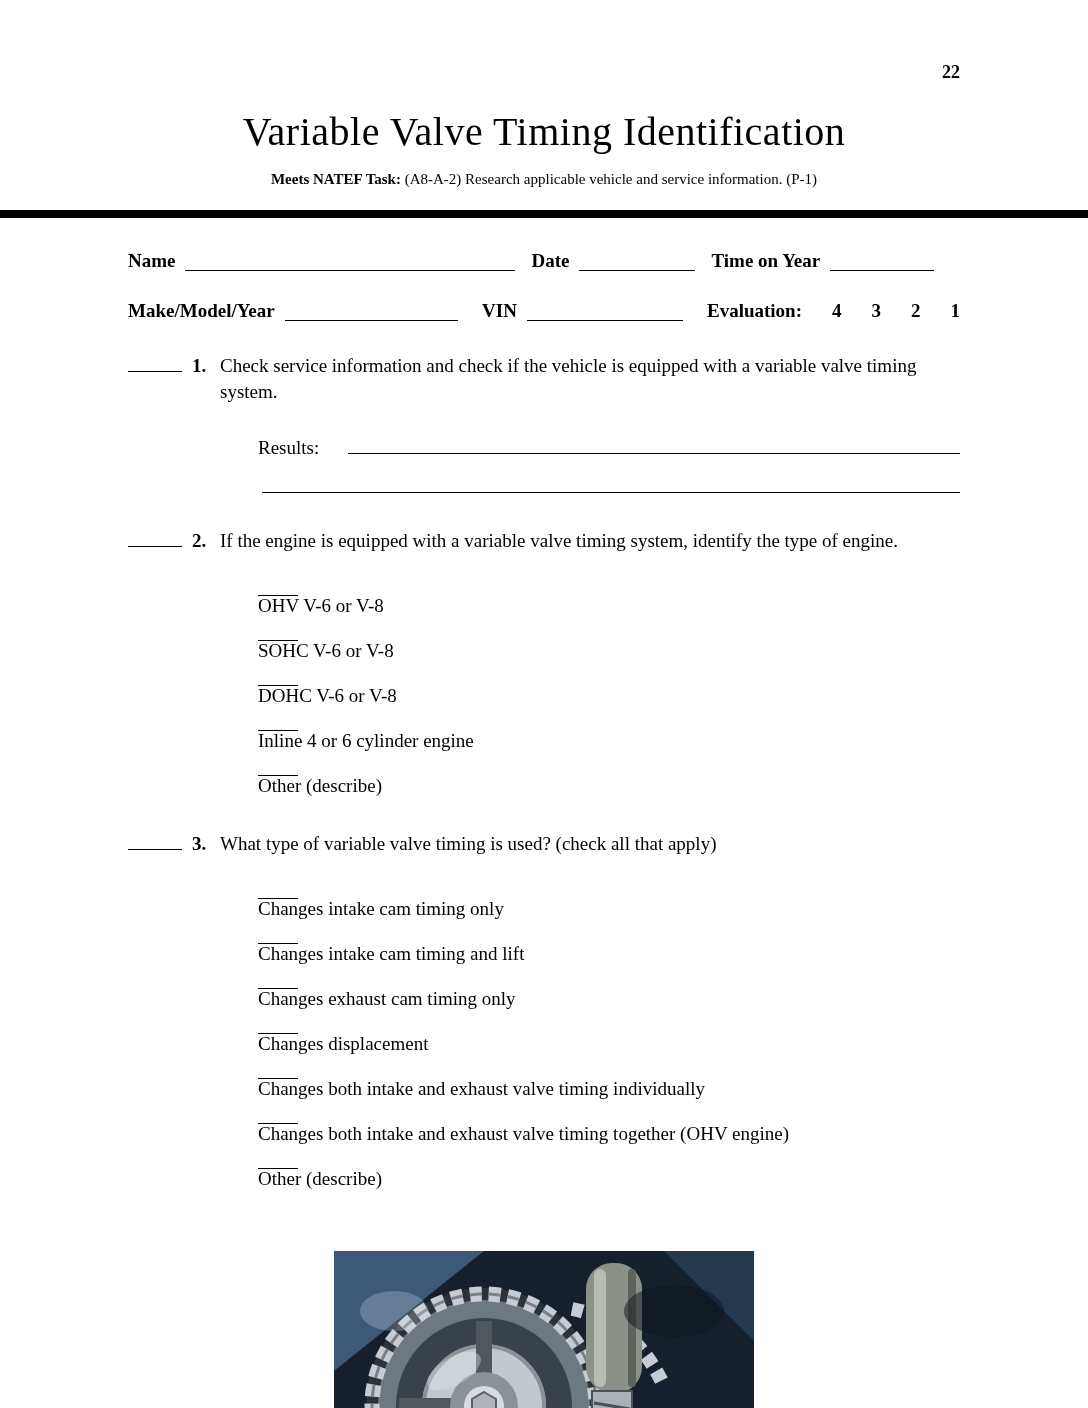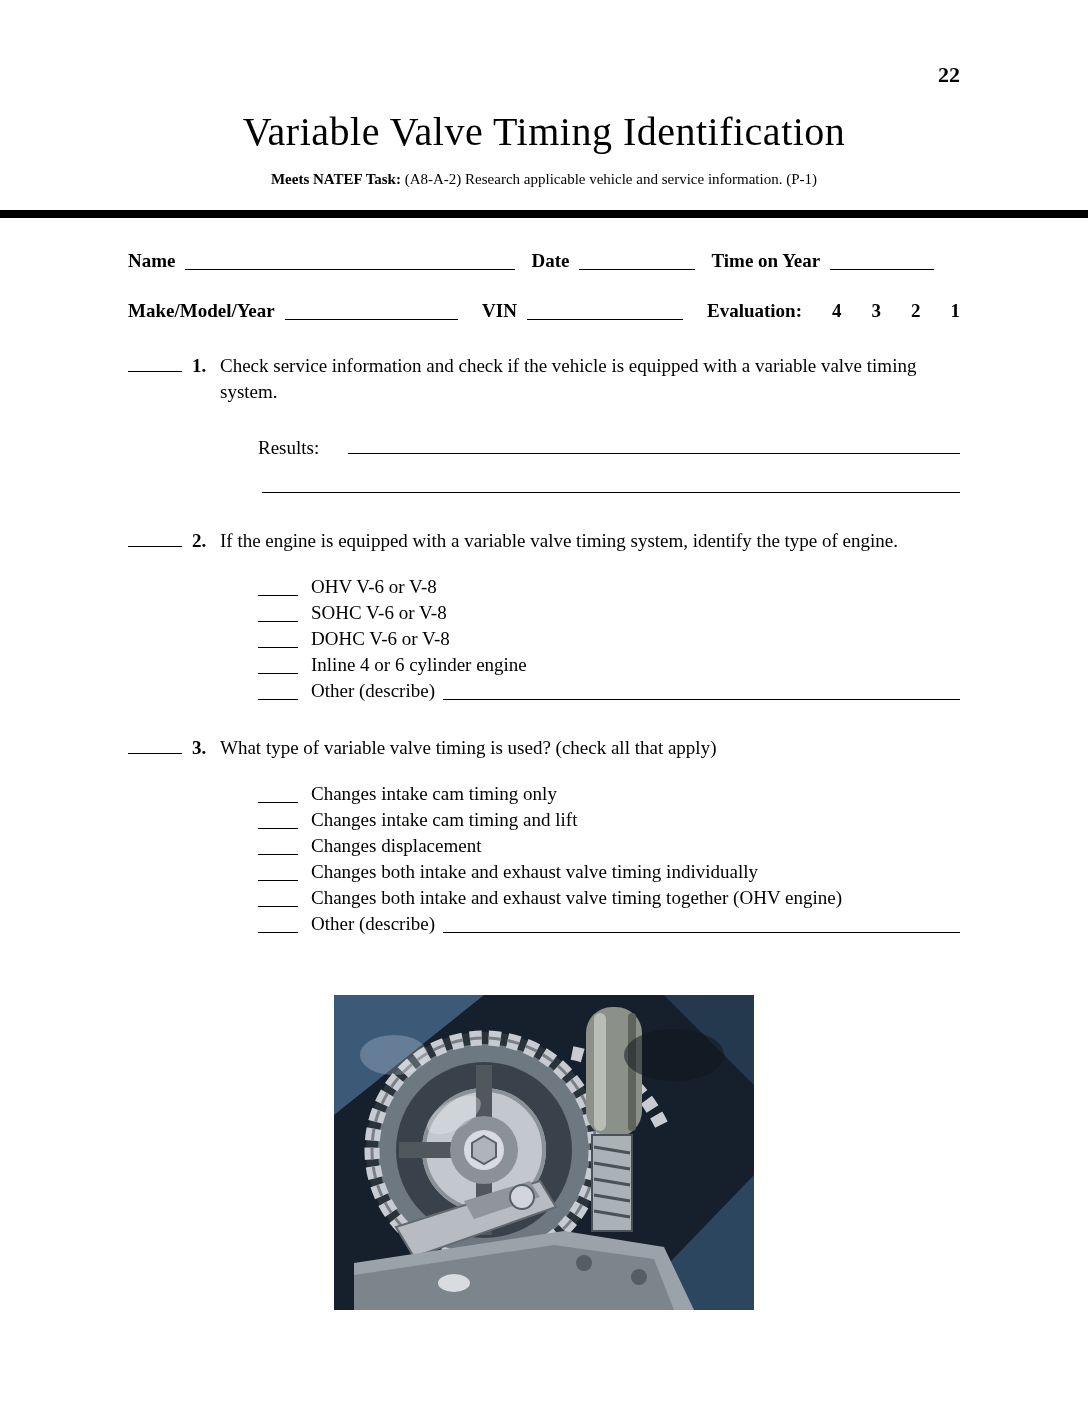--- a/index.html
+++ b/index.html
@@ -8,21 +8,21 @@
     width:1088px; height:1408px;
     margin:0 auto;
     background:#ffffff;
     font-family:"Liberation Serif", serif;
     color:#000;
     font-size:19px;
     overflow:hidden;
   }
   .page-number {
     position:absolute; top:62px; right:128px;
-    font-weight:bold; font-size:22px;
+    font-weight:bold; font-size:18px;
   }
   h1.title {
     margin:108px 0 0 0;
     text-align:center;
     font-size:40px;
     font-weight:normal;
     letter-spacing:0.5px;
   }
   .natef {
     margin:16px 0 0 0;
@@ -36,21 +36,21 @@
     background:#000;
     width:100%;
   }
   .form-area { padding:0 128px; }
   .blank {
     display:inline-block;
     border-bottom:1.5px solid #000;
     height:1em;
     vertical-align:baseline;
   }
-  .row { display:flex; align-items:flex-start; }
+  .row { display:flex; align-items:center; }
   .row b { font-weight:bold; white-space:nowrap; }
   .row-1 { margin-top:32px; }
   .row-2 { margin-top:28px; }
   .gap-sm { width:10px; flex:none; }
   .gap-md { width:16px; flex:none; }
   .eval-num { font-weight:bold; margin-left:30px; }
 
   .question { display:flex; align-items:baseline; }
   .q1 { margin-top:30px; }
   .q2 { margin-top:34px; }
@@ -62,21 +62,21 @@
   .results-row {
     margin:30px 0 0 130px;
     display:flex; align-items:baseline;gap:21px;
   }
   .results-label { white-space:nowrap; margin-right:8px; }
   .results-blank { flex:1; }
   .results-row-2 { margin:14px 0 0 134px; display:flex; }
   .results-blank-2 { width:698px; }
 
   .opts { margin:22px 0 0 130px; }
-  .opt { display:flex; align-items:flex-end; line-height:1.0; margin-top:6px; }
+  .opt { display:flex; align-items:flex-start; line-height:1.0; margin-top:6px;flex-direction:column; }
   .opt-blank { width:40px; flex:none; margin-right:13px; }
   .opt-label { white-space:nowrap; }
   .opt-fill { flex:1; margin-left:8px; }
 
   .figure-wrap {
     margin:62px auto 0 auto;
     width:420px; height:315px;
   }
   .figure-wrap svg { display:block; }
 </style>
@@ -179,20 +179,24 @@
     </div>
 
     <div class="opts">
       <div class="opt">
         <span class="blank opt-blank"></span>
         <span class="opt-label">Changes intake cam timing only</span>
       </div>
       <div class="opt">
         <span class="blank opt-blank"></span>
         <span class="opt-label">Changes intake cam timing and lift</span>
+      </div>
+      <div class="opt">
+        <span class="blank opt-blank"></span>
+        <span class="opt-label">Changes exhaust cam timing only</span>
       </div>
       <div class="opt">
         <span class="blank opt-blank"></span>
         <span class="opt-label">Changes displacement</span>
       </div>
       <div class="opt">
         <span class="blank opt-blank"></span>
         <span class="opt-label">Changes both intake and exhaust valve timing individually</span>
       </div>
       <div class="opt">

